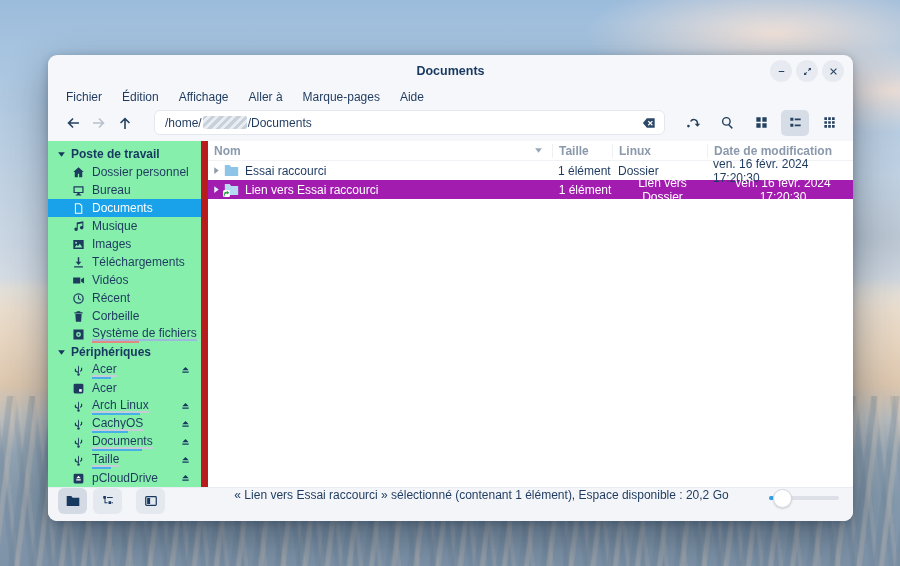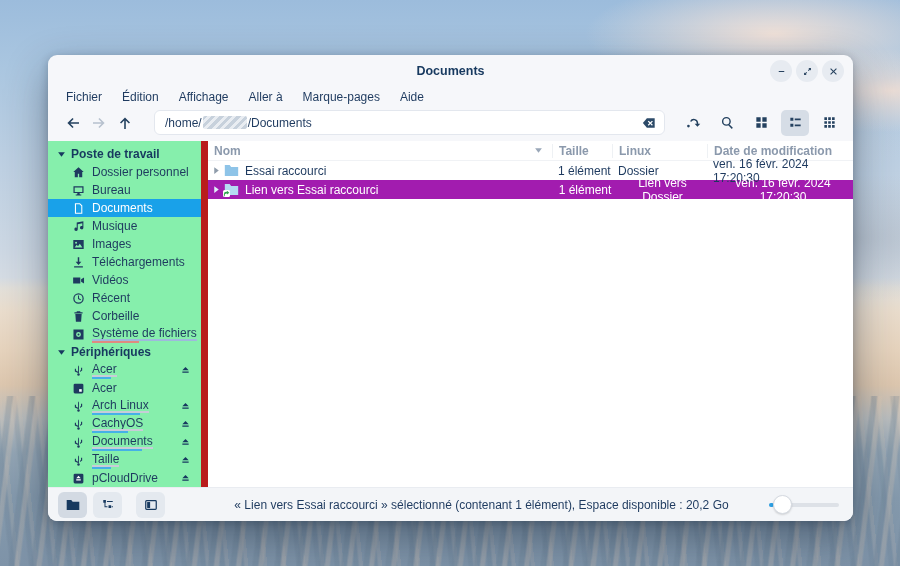--- a/index.html
+++ b/index.html
@@ -106,21 +106,21 @@
   .frow .ficon { width:15px; height:13px; margin-right:6px; flex:none;
     position:relative; }
   .frow .ficon svg { width:15px; height:13px; display:block; }
   .link-badge { position:absolute; left:-1px; bottom:-1px; width:7px; height:7px;
     background:#fff; border-radius:1.5px; display:flex; align-items:center;
     justify-content:center; }
   .link-badge svg { width:5px; height:5px; color:#2fa44f; }
 
   
   .statusbar { height:34px; flex:none; background:#f3f5f8; border-top:1px solid #e9ecf1;
-    display:flex; align-items:center; padding:0 10px; position:relative; }
+    display:flex; padding:0 10px; position:relative; }
   .sb-btn { width:29px; height:26px; border-radius:6px; background:#e4e9ef;
     display:flex; align-items:center; justify-content:center; color:#17395f;
     margin-right:6px; }
   .sb-btn.pressed { background:#d3dae3; }
   .sb-btn svg { width:14px; height:14px; }
   .sb-btn:nth-child(3){ margin-left:8px; }
   .status-text { position:absolute; left:182px; right:120px; text-align:center;
     color:#1e3a5f; white-space:nowrap; overflow:hidden; }
   .zoom-slider { position:absolute; right:14px; display:flex; align-items:center;
     width:70px; height:20px; }

